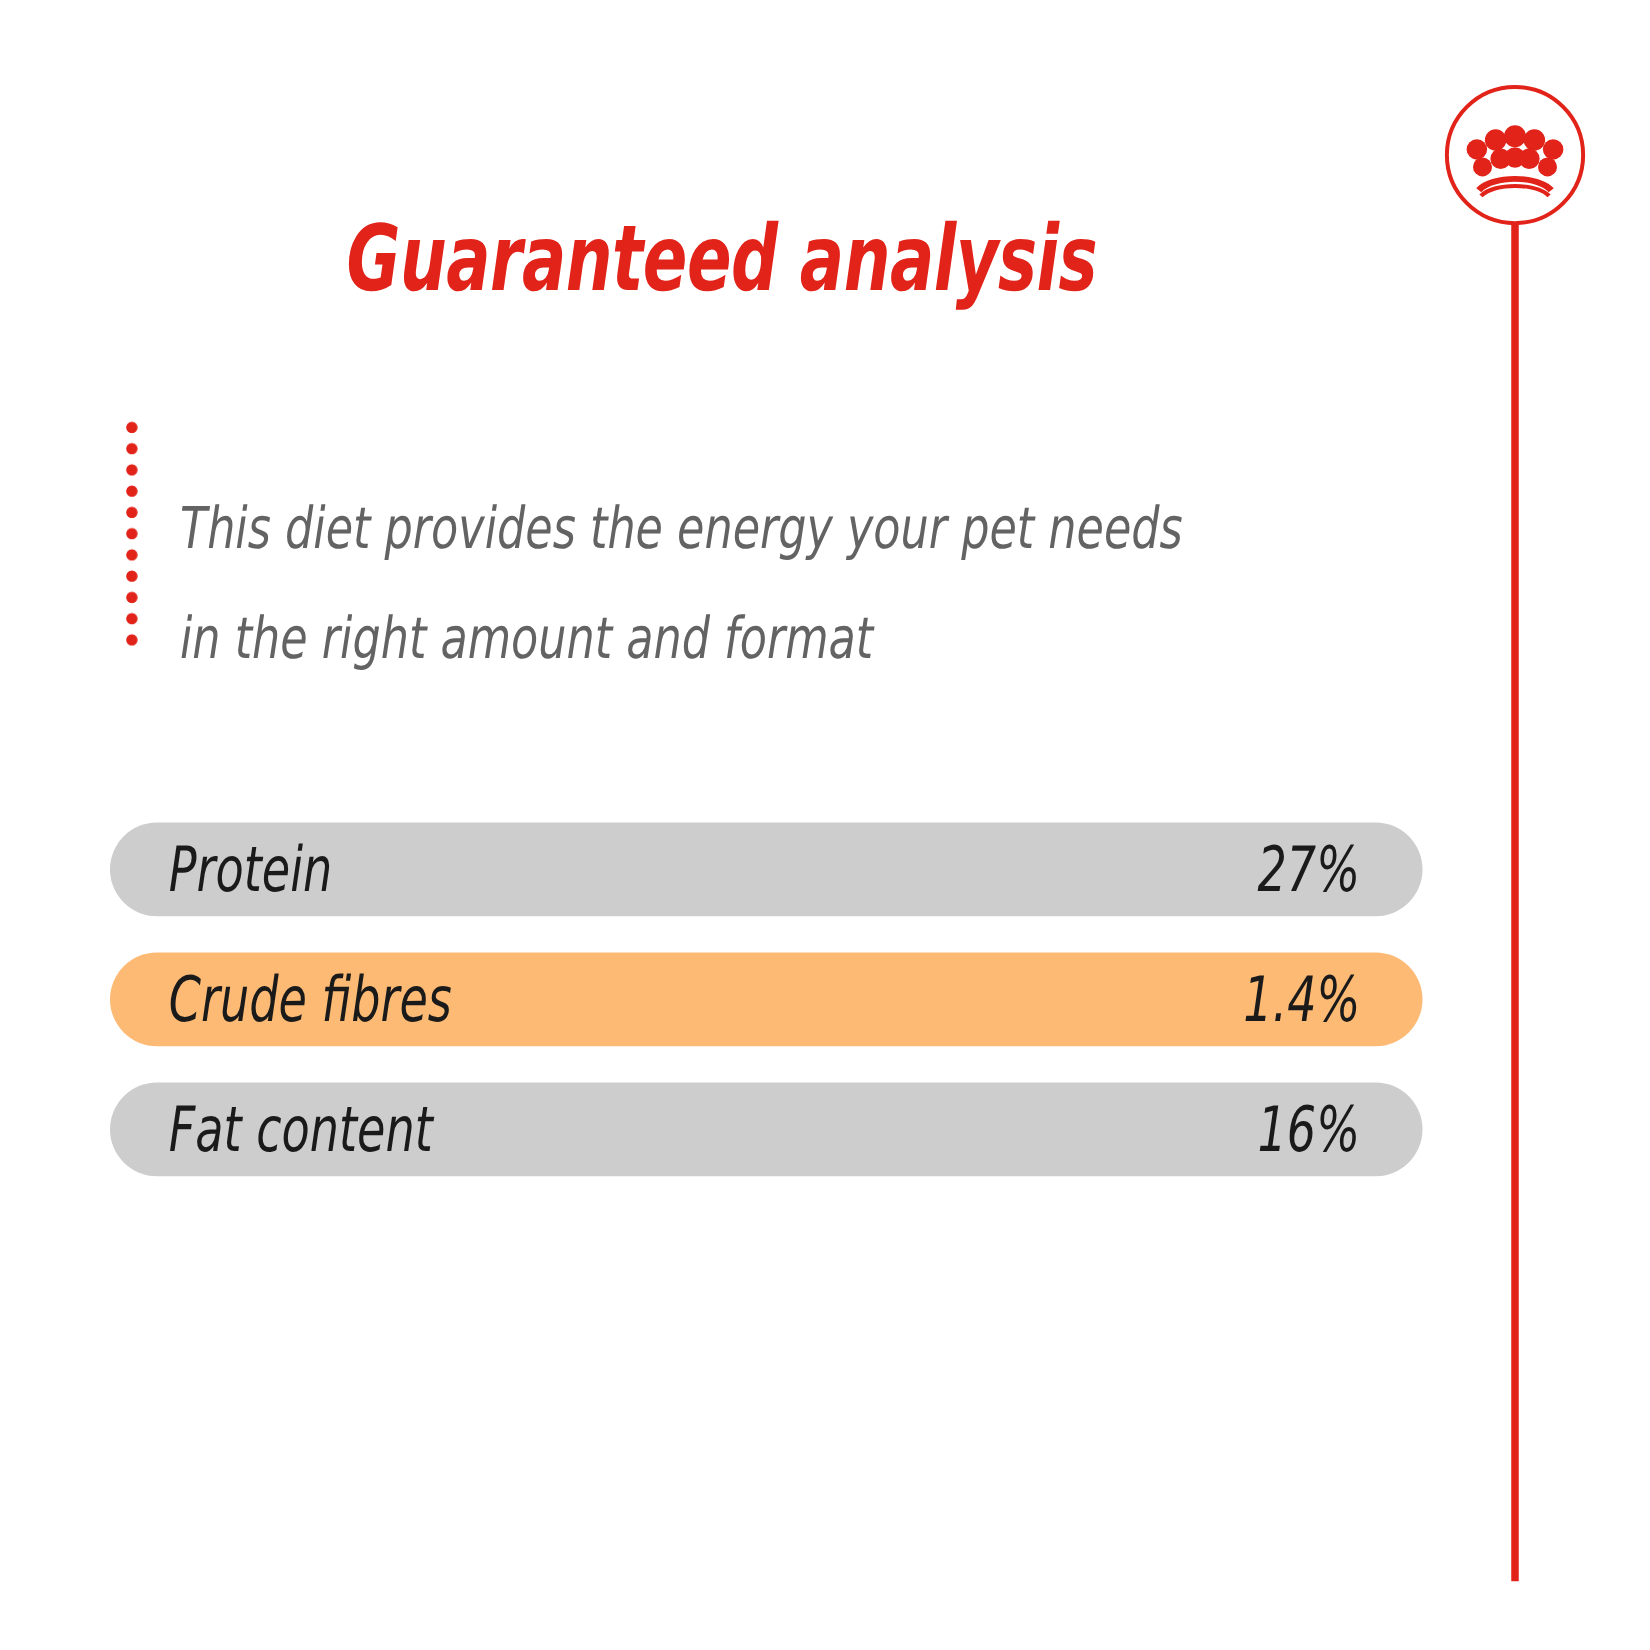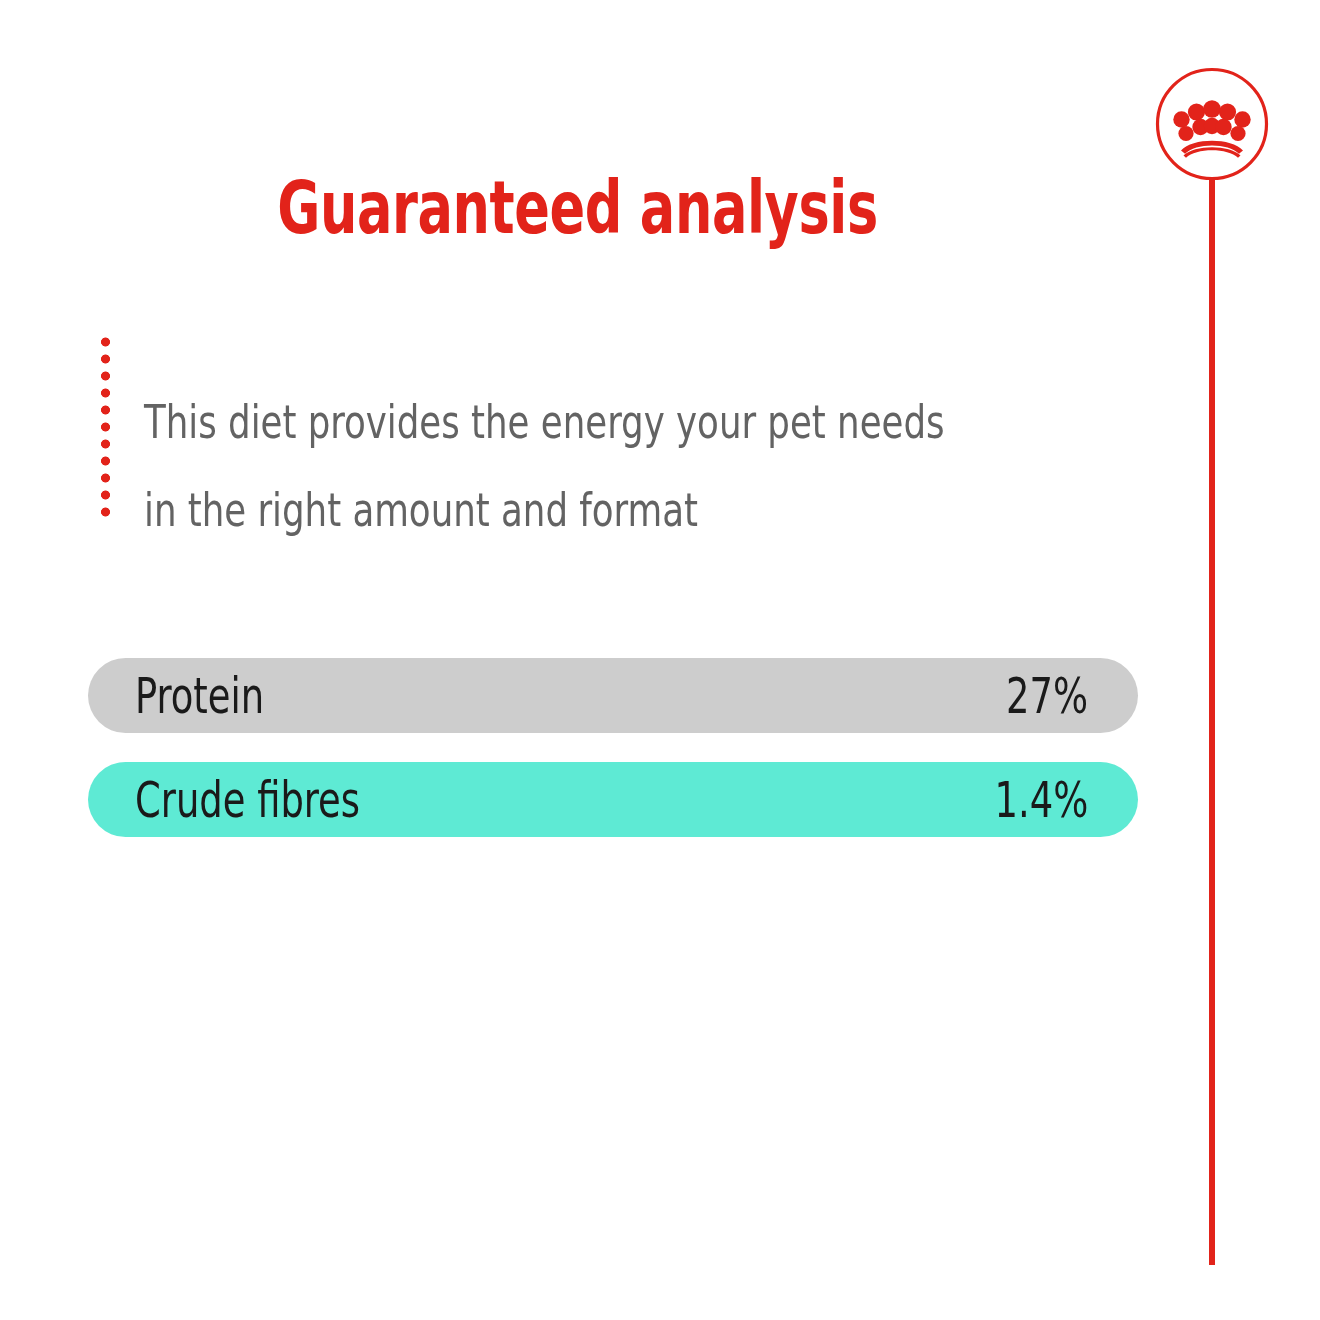--- a/index.html
+++ b/index.html
@@ -11,20 +11,21 @@
     width: 1320px;
     height: 1320px;
     font-family: "Liberation Sans", sans-serif;
     overflow: hidden;
   }
   #page {
     position: relative;
     width: 1320px;
     height: 1320px;
     background: #ffffff;
+    font-style: italic;
   }
 
   
   .brand-mark {
     position: absolute;
     left: 1155px;
     top: 67px;
     width: 114px;
     height: 114px;
   }
@@ -103,21 +104,21 @@
     margin-bottom: 29px;
     display: flex;
     align-items: center;
     justify-content: space-between;
     padding: 0 50px 0 47px;
     box-sizing: border-box;
     gap: 35px;
   }
   .analysis-row:last-child { margin-bottom: 0; }
   .analysis-row.shade-dark  { background: #cdcdcd; }
-  .analysis-row.shade-light { background: #5eead4; }
+  .analysis-row.shade-light { background: #fdba74; }
 
   .row-label,
   .row-value {
     color: #1a1a1a;
     font-family: "DejaVu Sans Condensed", "Liberation Sans Narrow", "Liberation Sans", sans-serif;
     font-weight: 400;
     font-size: 50px;
     line-height: 54px;
     white-space: nowrap;
   }
@@ -168,16 +169,20 @@
     <div class="analysis-row shade-dark">
       <span class="row-label">Protein</span>
       <span class="row-value">27%</span>
     </div>
 
     <div class="analysis-row shade-light">
       <span class="row-label">Crude fibres</span>
       <span class="row-value">1.4%</span>
     </div>
 
+    <div class="analysis-row shade-dark">
+      <span class="row-label">Fat content</span>
+      <span class="row-value">16%</span>
+    </div>
 
 
   </div>
 </div>
 
 </body></html>

